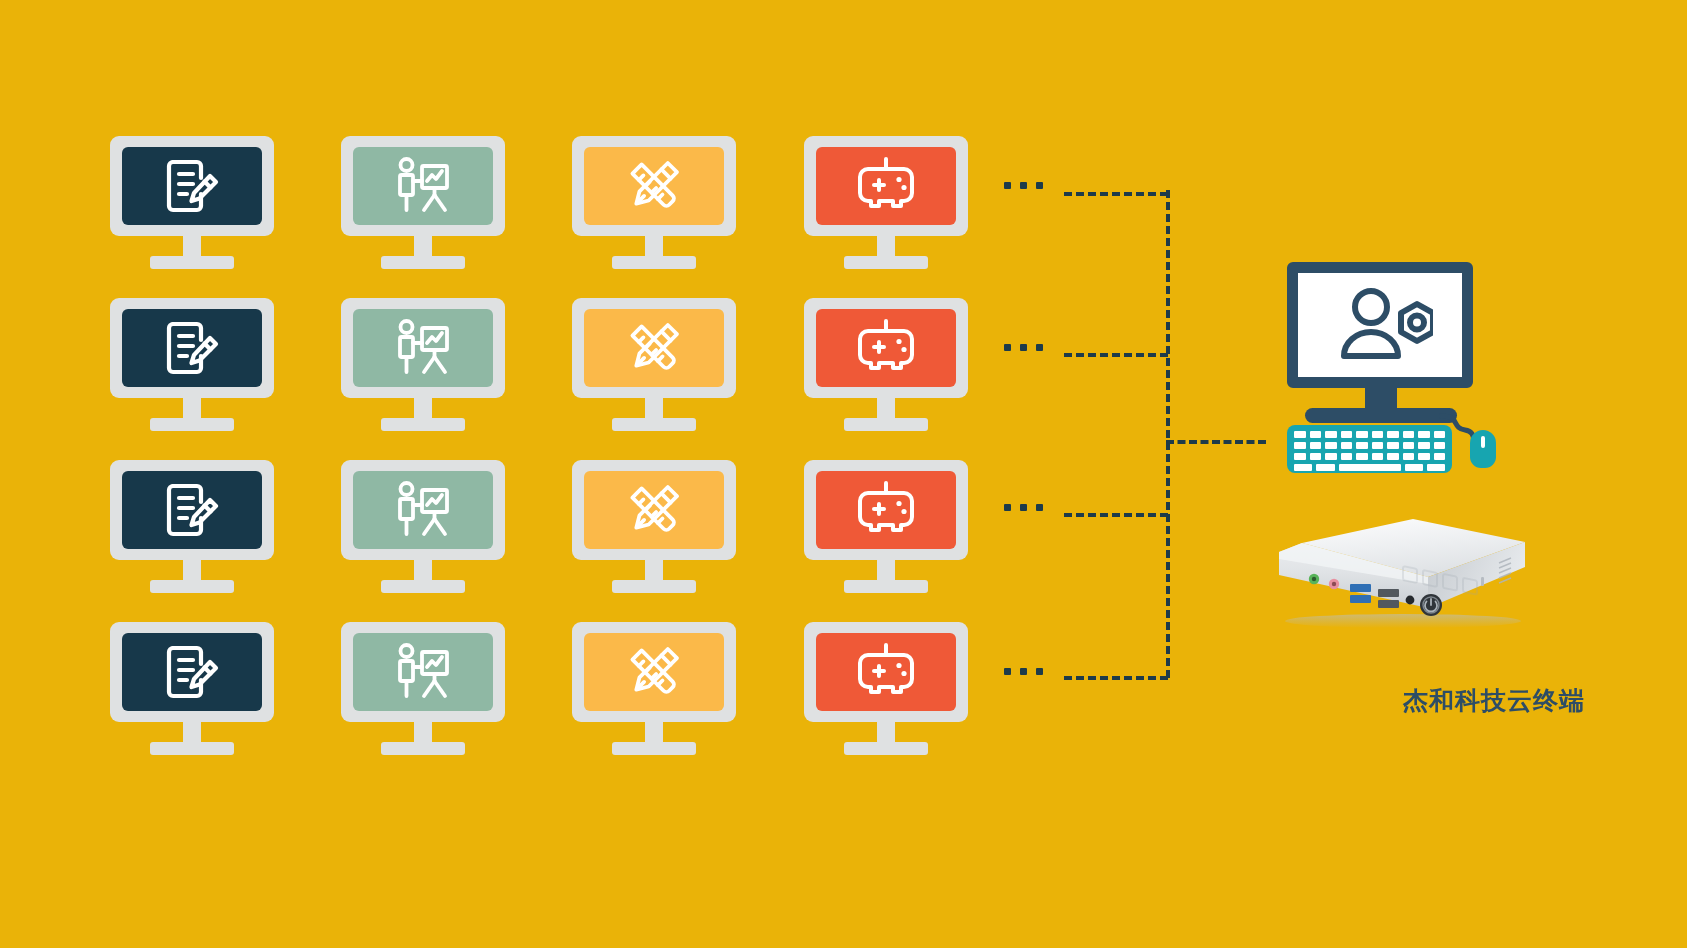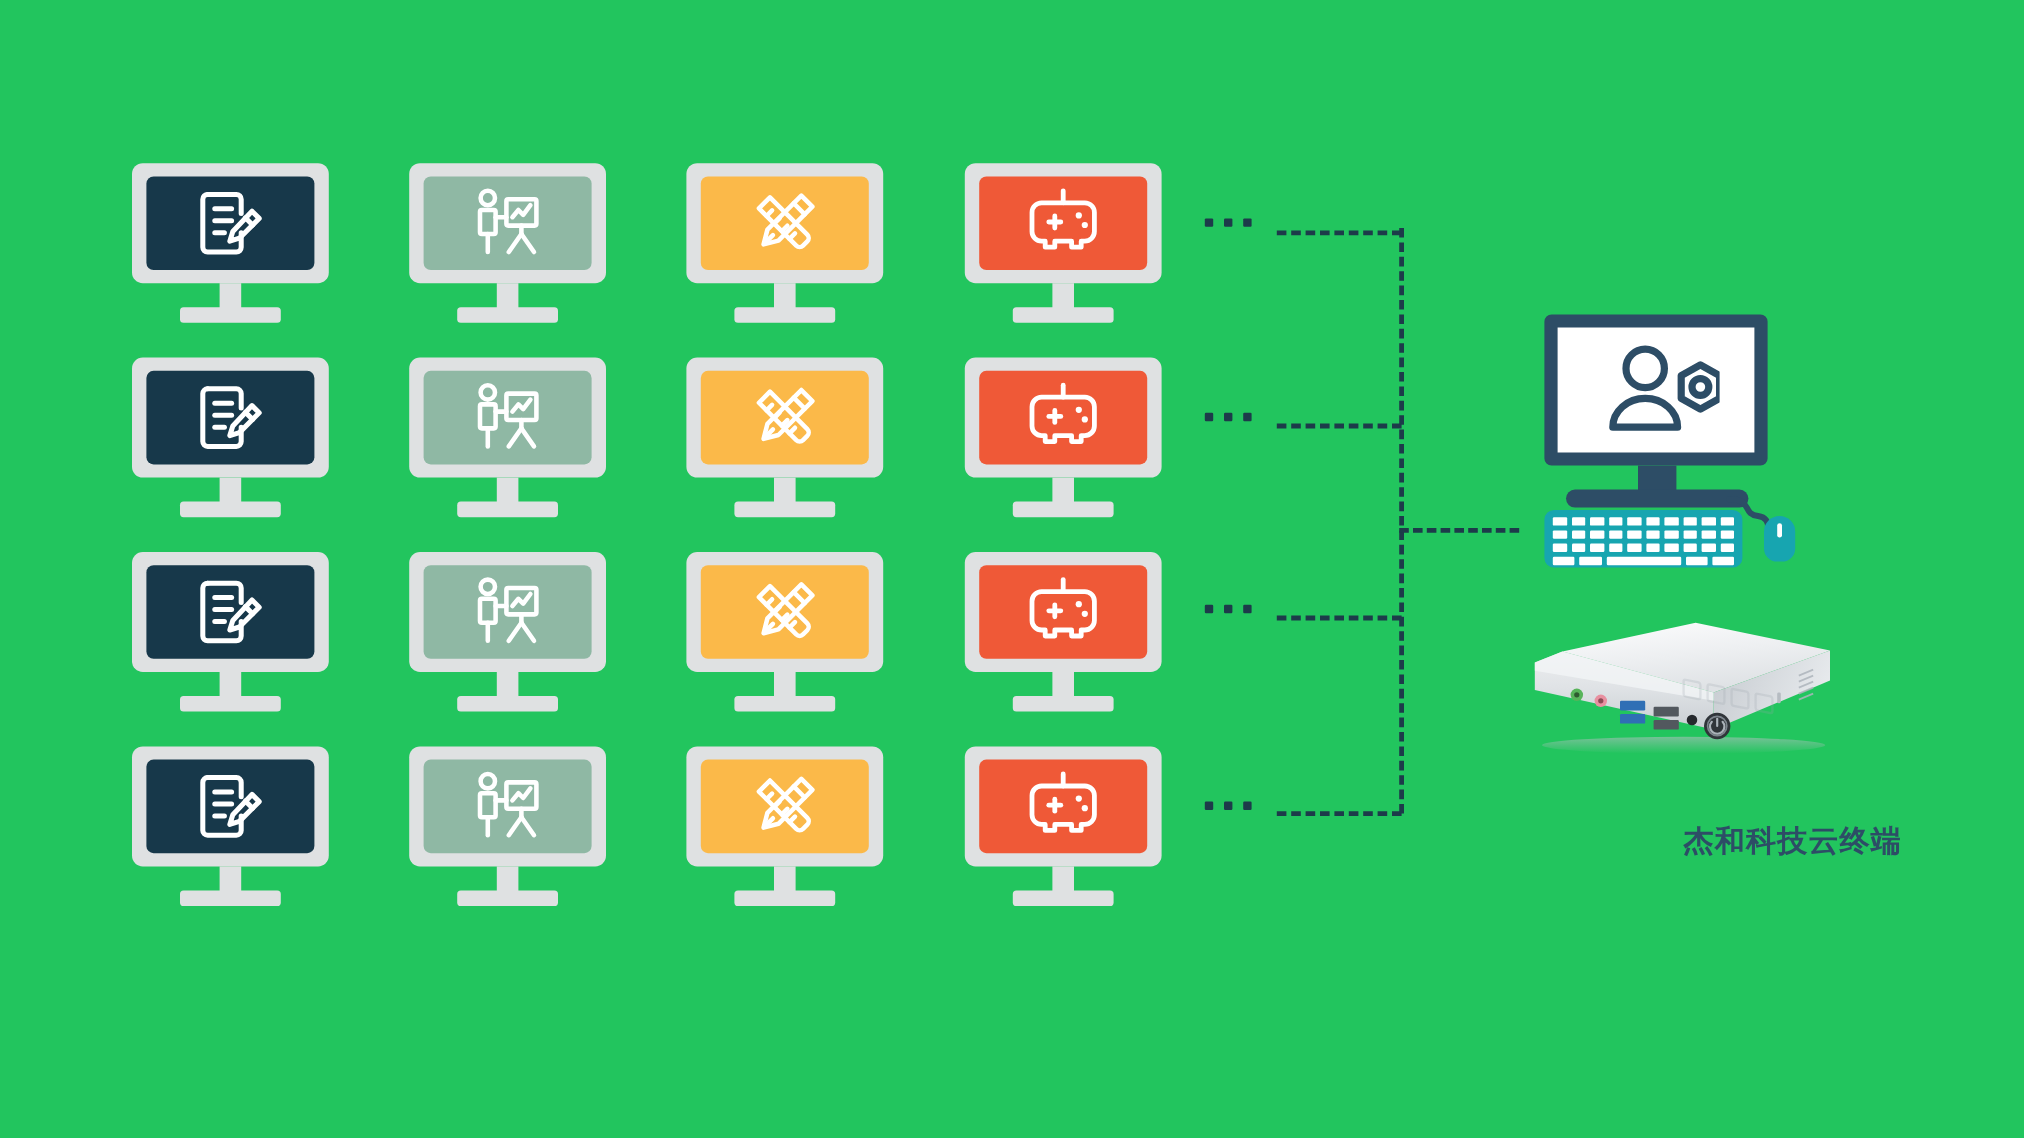--- a/index.html
+++ b/index.html
@@ -7,21 +7,21 @@
     margin: 0; padding: 0;
     width: 1687px; height: 948px;
     background: #ffffff;
     font-family: "Liberation Sans", "DejaVu Sans", sans-serif;
     overflow: hidden;
   }
   #stage {
     position: relative;
     width: 1687px;
     height: 948px;
-    background: #22c55e;
+    background: #eab308;
   }
 
   
   .monitor {
     position: absolute;
     width: 164px;
     height: 135px;
   }
   .mon-bezel {
     position: absolute;

